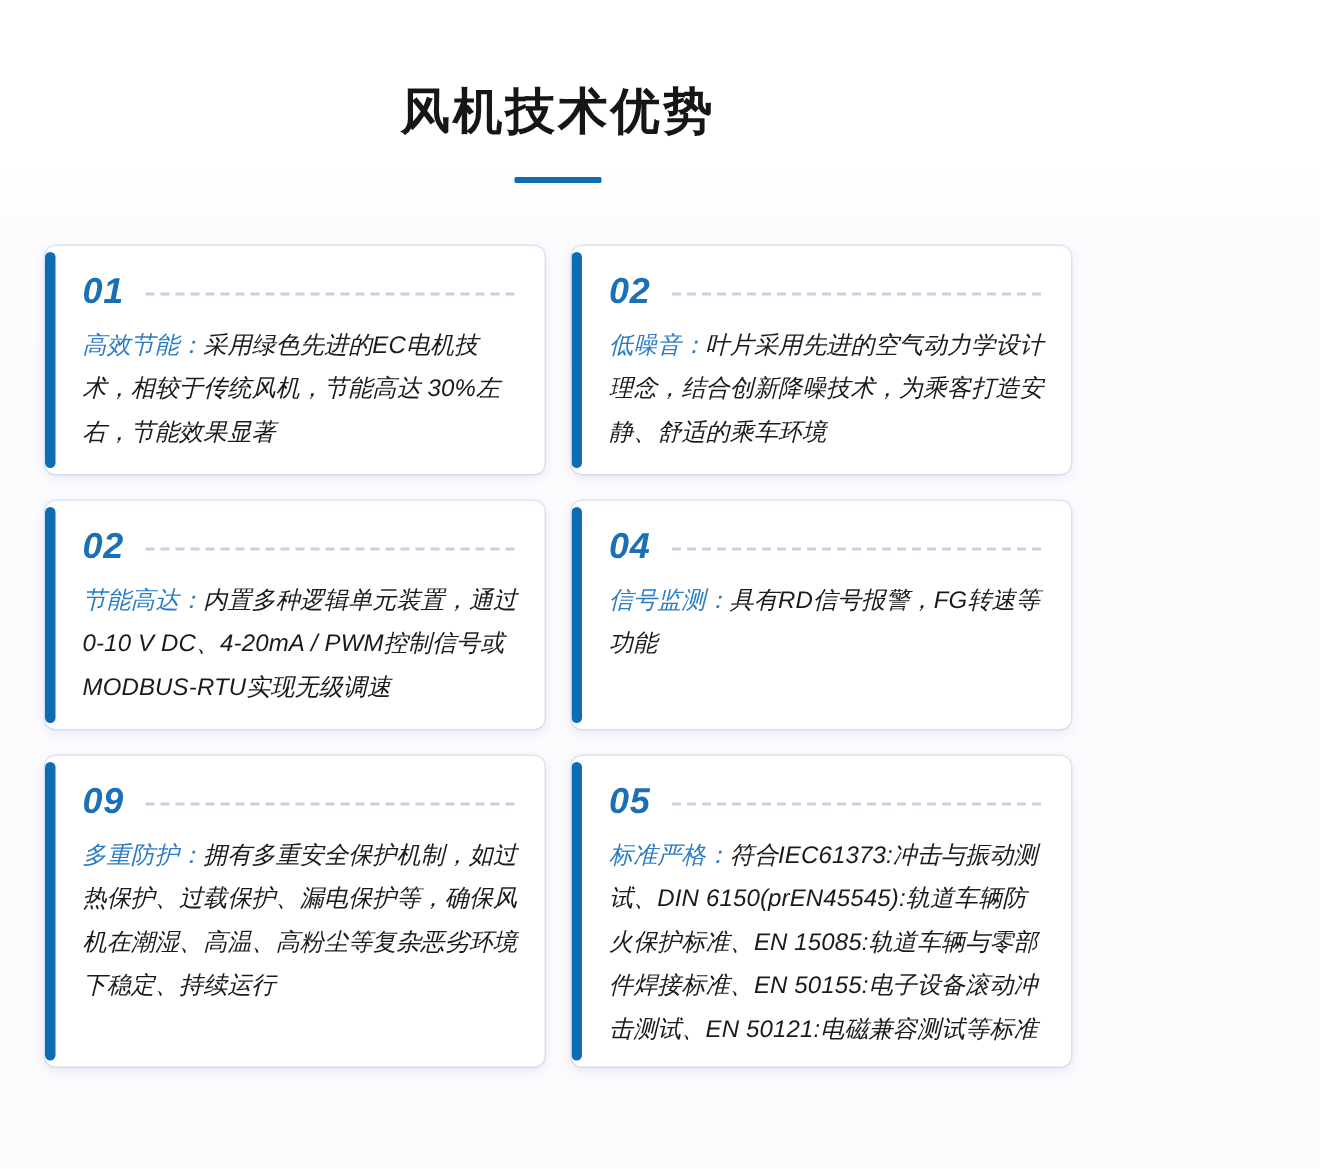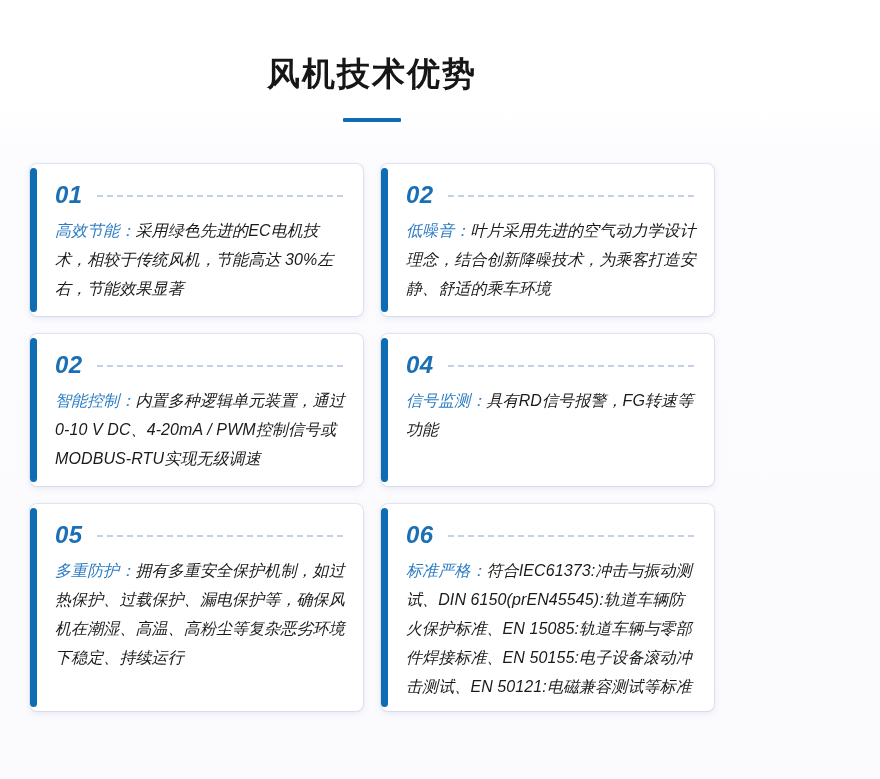--- a/index.html
+++ b/index.html
@@ -158,50 +158,50 @@
       </div>
     </div>
 
     <div class="card">
       <div class="card-accent"></div>
       <div class="card-head">
         <div class="card-number">02</div>
         <div class="card-dash"></div>
       </div>
       <div class="card-body">
-        <span class="card-label">智能控制：</span><span class="card-body-text">内置多种逻辑单元装置，通过0-10 V DC、4-20mA / PWM控制信号或MODBUS-RTU实现无级调速</span>
+        <span class="card-label">节能高达：</span><span class="card-body-text">内置多种逻辑单元装置，通过0-10 V DC、4-20mA / PWM控制信号或MODBUS-RTU实现无级调速</span>
       </div>
     </div>
 
     <div class="card">
       <div class="card-accent"></div>
       <div class="card-head">
         <div class="card-number">04</div>
         <div class="card-dash"></div>
       </div>
       <div class="card-body">
         <span class="card-label">信号监测：</span><span class="card-body-text">具有RD信号报警，FG转速等功能</span>
       </div>
     </div>
 
     <div class="card">
       <div class="card-accent"></div>
       <div class="card-head">
+        <div class="card-number">09</div>
+        <div class="card-dash"></div>
+      </div>
+      <div class="card-body">
+        <span class="card-label">多重防护：</span><span class="card-body-text">拥有多重安全保护机制，如过热保护、过载保护、漏电保护等，确保风机在潮湿、高温、高粉尘等复杂恶劣环境下稳定、持续运行</span>
+      </div>
+    </div>
+
+    <div class="card">
+      <div class="card-accent"></div>
+      <div class="card-head">
         <div class="card-number">05</div>
-        <div class="card-dash"></div>
-      </div>
-      <div class="card-body">
-        <span class="card-label">多重防护：</span><span class="card-body-text">拥有多重安全保护机制，如过热保护、过载保护、漏电保护等，确保风机在潮湿、高温、高粉尘等复杂恶劣环境下稳定、持续运行</span>
-      </div>
-    </div>
-
-    <div class="card">
-      <div class="card-accent"></div>
-      <div class="card-head">
-        <div class="card-number">06</div>
         <div class="card-dash"></div>
       </div>
       <div class="card-body">
         <span class="card-label">标准严格：</span><span class="card-body-text">符合IEC61373:冲击与振动测试、DIN 6150(prEN45545):轨道车辆防火保护标准、EN 15085:轨道车辆与零部件焊接标准、EN 50155:电子设备滚动冲击测试、EN 50121:电磁兼容测试等标准</span>
       </div>
     </div>
 
   </div>
 </div>
 

